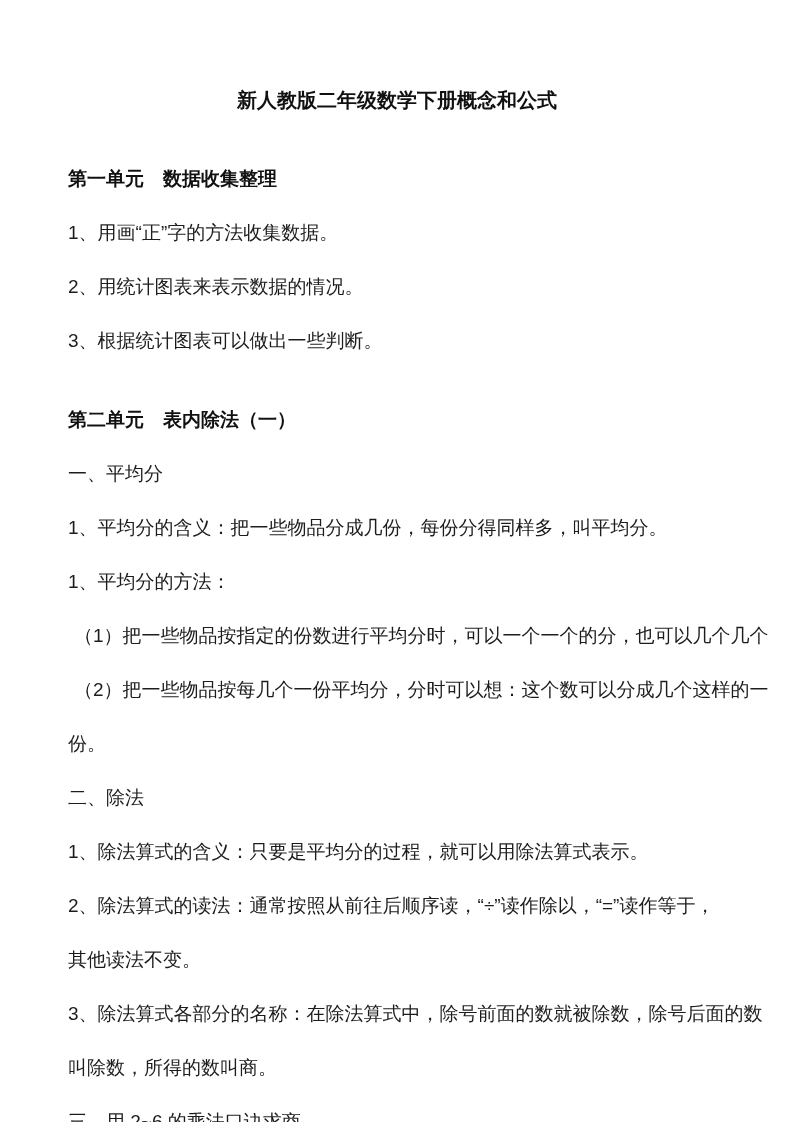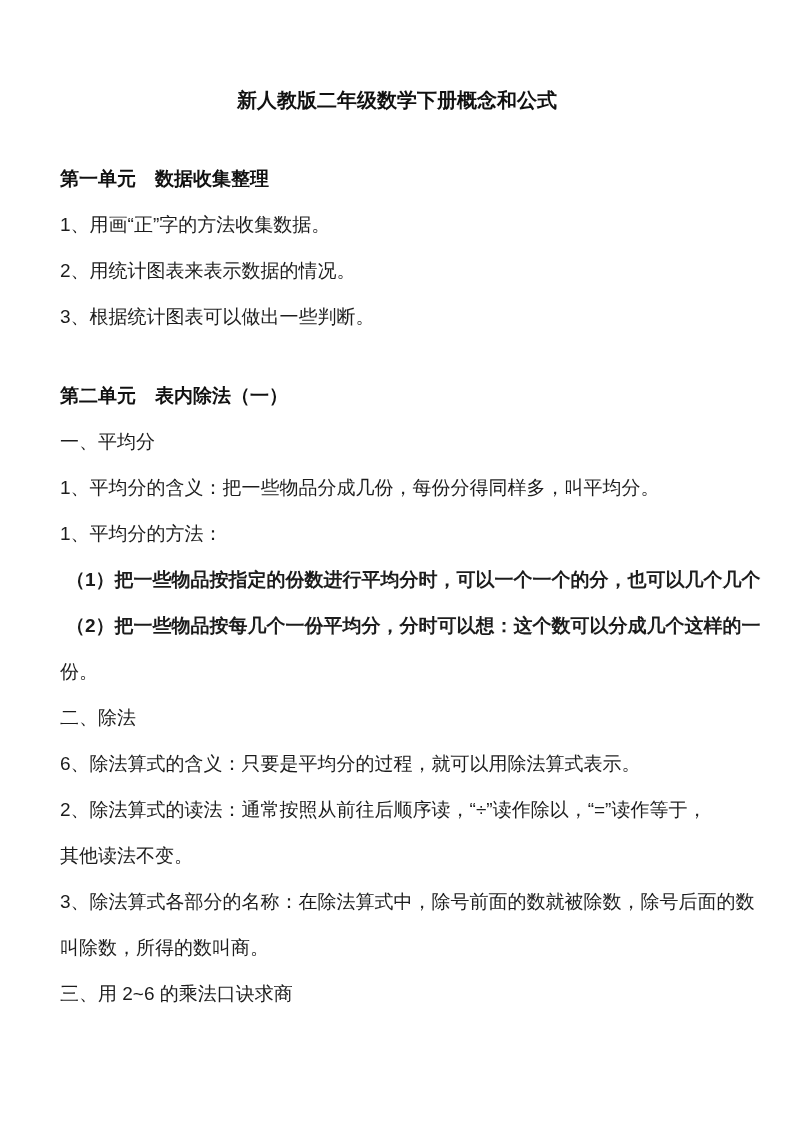--- a/index.html
+++ b/index.html
@@ -21,54 +21,53 @@
   }
   .title {
     margin: 0;
     font-size: 20px;
     font-weight: bold;
     line-height: 42px;
     text-align: center;
     color: #111111;
   }
   .content p {
-    margin: 4px;
+    margin: 12px;
     font-size: 19px;
     line-height: 42px;
     font-weight: normal;
     white-space: nowrap;
   }
   .content p.heading {
     margin-top: 37px;
     font-weight: bold;
     color: #111111;
   }
   .content p.indent {
     padding-left: 6px;
-    font-weight: bold;
   }
 </style>
 </head>
 <body>
 
 <div class="page">
   <h1 class="title">新人教版二年级数学下册概念和公式</h1>
   <div class="content" id="content">
       <p class="heading">第一单元　数据收集整理</p>
       <p class="line">1、用画“正”字的方法收集数据。</p>
       <p class="line">2、用统计图表来表示数据的情况。</p>
       <p class="line">3、根据统计图表可以做出一些判断。</p>
       <p class="heading">第二单元　表内除法（一）</p>
       <p class="line">一、平均分</p>
       <p class="line">1、平均分的含义：把一些物品分成几份，每份分得同样多，叫平均分。</p>
       <p class="line">1、平均分的方法：</p>
       <p class="indent">（1）把一些物品按指定的份数进行平均分时，可以一个一个的分，也可以几个几个</p>
       <p class="indent">（2）把一些物品按每几个一份平均分，分时可以想：这个数可以分成几个这样的一</p>
       <p class="line">份。</p>
       <p class="line">二、除法</p>
-      <p class="line">6、除法算式的含义：只要是平均分的过程，就可以用除法算式表示。</p>
+      <p class="line">1、除法算式的含义：只要是平均分的过程，就可以用除法算式表示。</p>
       <p class="line">2、除法算式的读法：通常按照从前往后顺序读，“÷”读作除以，“=”读作等于，</p>
       <p class="line">其他读法不变。</p>
       <p class="line">3、除法算式各部分的名称：在除法算式中，除号前面的数就被除数，除号后面的数</p>
       <p class="line">叫除数，所得的数叫商。</p>
       <p class="line">三、用 2~6 的乘法口诀求商</p>
     </div>
 </div>
 
 </body></html>

